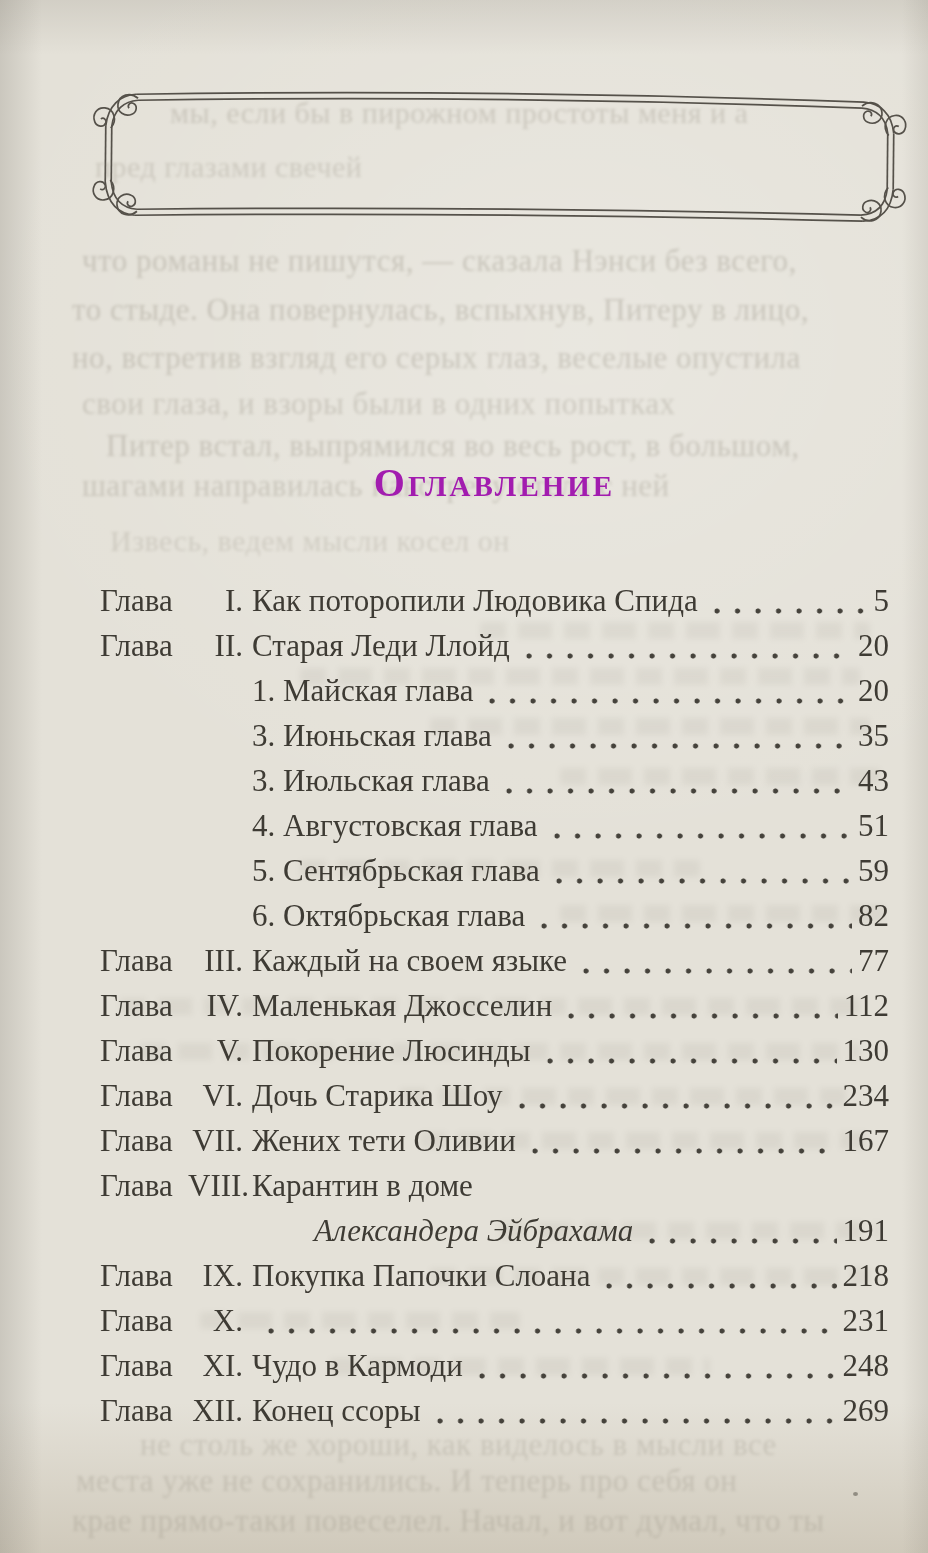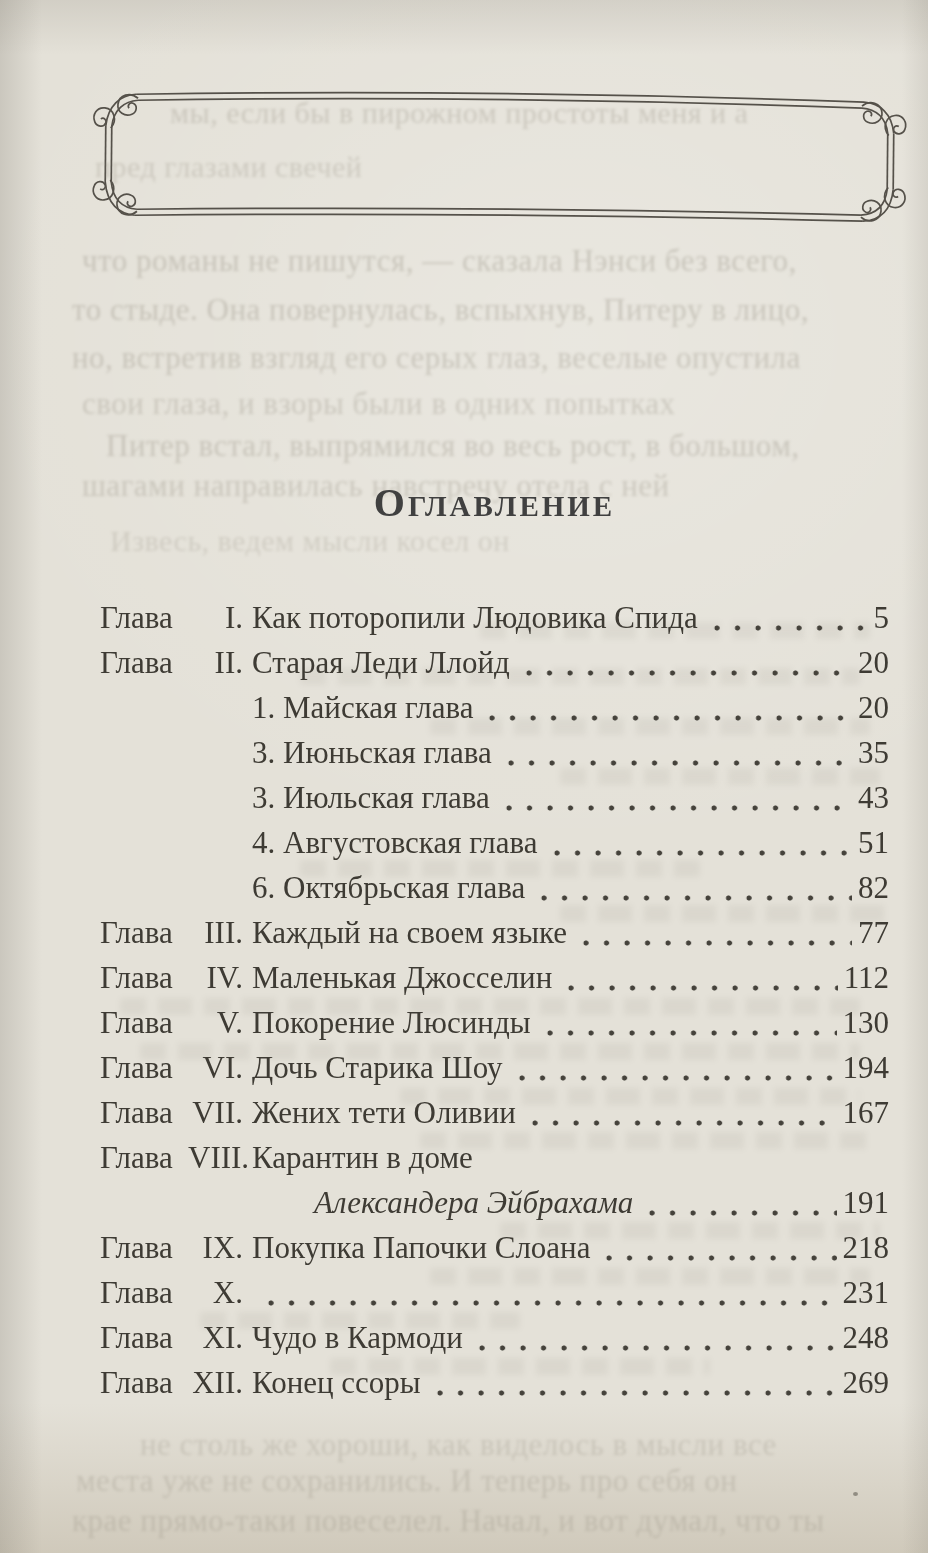--- a/index.html
+++ b/index.html
@@ -10,29 +10,29 @@
       linear-gradient(90deg, rgba(100,95,85,.20), rgba(100,95,85,0) 42px),
       linear-gradient(270deg, rgba(100,95,85,.12), rgba(100,95,85,0) 26px),
       linear-gradient(0deg, rgba(150,134,104,.26), rgba(150,134,104,0) 150px),
       linear-gradient(180deg, rgba(118,112,100,.16), rgba(118,112,100,0) 55px),
       radial-gradient(ellipse 620px 520px at 62% 22%, rgba(255,255,255,.20), rgba(255,255,255,0));
     font-family:"Liberation Serif", serif;
     color:#3e3b34;
   }
   .frame-wrap{position:absolute;left:92px;top:82px;transform:rotate(.55deg);transform-origin:20px 20px;}
   .page-title{
-    position:absolute;left:100px;top:484px;width:789px;text-align:center;
-    font-weight:bold;color:#404040;letter-spacing:3px;font-size:29px;line-height:38px;white-space:nowrap;
+    position:absolute;left:100px;top:459px;width:789px;text-align:center;
+    font-weight:bold;color:#a21caf;letter-spacing:3px;font-size:29px;line-height:48px;white-space:nowrap;
   }
   .page-title .cap{font-size:40px;letter-spacing:3px;}
-  .toc{position:absolute;left:100px;top:554px;width:789px;}
+  .toc{position:absolute;left:100px;top:583px;width:789px;}
   .toc-row{display:flex;align-items:baseline;height:45px;}
   .toc-prefix{flex:none;width:88px;font-size:31px;white-space:nowrap;}
   .toc-num{flex:none;width:55px;text-align:right;font-size:31px;white-space:nowrap;}
-  .toc-main{flex:1;display:flex;align-items:baseline;margin-left:9px;min-width:0;margin-top:46px;}
+  .toc-main{flex:1;display:flex;align-items:baseline;margin-left:9px;min-width:0;}
   .toc-title{font-size:31px;white-space:nowrap;}
   .toc-title.sub-indent{margin-left:62px;font-style:italic;}
   .leader{
     flex:1;align-self:flex-end;height:31px;margin:0 6px 0 9px;min-width:14px;
     background-image:radial-gradient(circle at 10px 23px, #45423b 2.2px, rgba(0,0,0,0) 2.9px);
     background-size:20.5px 31px;background-repeat:repeat-x;background-position:left bottom;
   }
   .toc-page{flex:none;font-size:31px;text-align:right;}
   .ghost{
     position:absolute;font-size:30px;color:#8d8779;opacity:.32;filter:blur(1.7px);
@@ -167,20 +167,29 @@
       <span class="toc-main">
         <span class="toc-title">4. Августовская глава</span>
         <span class="leader"></span>
         <span class="toc-page">51</span>
       </span>
     </div>
     <div class="toc-row">
       <span class="toc-prefix"></span>
       <span class="toc-num"></span>
       <span class="toc-main">
+        <span class="toc-title">5. Сентябрьская глава</span>
+        <span class="leader"></span>
+        <span class="toc-page">59</span>
+      </span>
+    </div>
+    <div class="toc-row">
+      <span class="toc-prefix"></span>
+      <span class="toc-num"></span>
+      <span class="toc-main">
         <span class="toc-title">6. Октябрьская глава</span>
         <span class="leader"></span>
         <span class="toc-page">82</span>
       </span>
     </div>
     <div class="toc-row">
       <span class="toc-prefix">Глава</span>
       <span class="toc-num">III.</span>
       <span class="toc-main">
         <span class="toc-title">Каждый на своем языке</span>
@@ -205,21 +214,21 @@
         <span class="leader"></span>
         <span class="toc-page">130</span>
       </span>
     </div>
     <div class="toc-row">
       <span class="toc-prefix">Глава</span>
       <span class="toc-num">VI.</span>
       <span class="toc-main">
         <span class="toc-title">Дочь Старика Шоу</span>
         <span class="leader"></span>
-        <span class="toc-page">194</span>
+        <span class="toc-page">234</span>
       </span>
     </div>
     <div class="toc-row">
       <span class="toc-prefix">Глава</span>
       <span class="toc-num">VII.</span>
       <span class="toc-main">
         <span class="toc-title">Жених тети Оливии</span>
         <span class="leader"></span>
         <span class="toc-page">167</span>
       </span>

